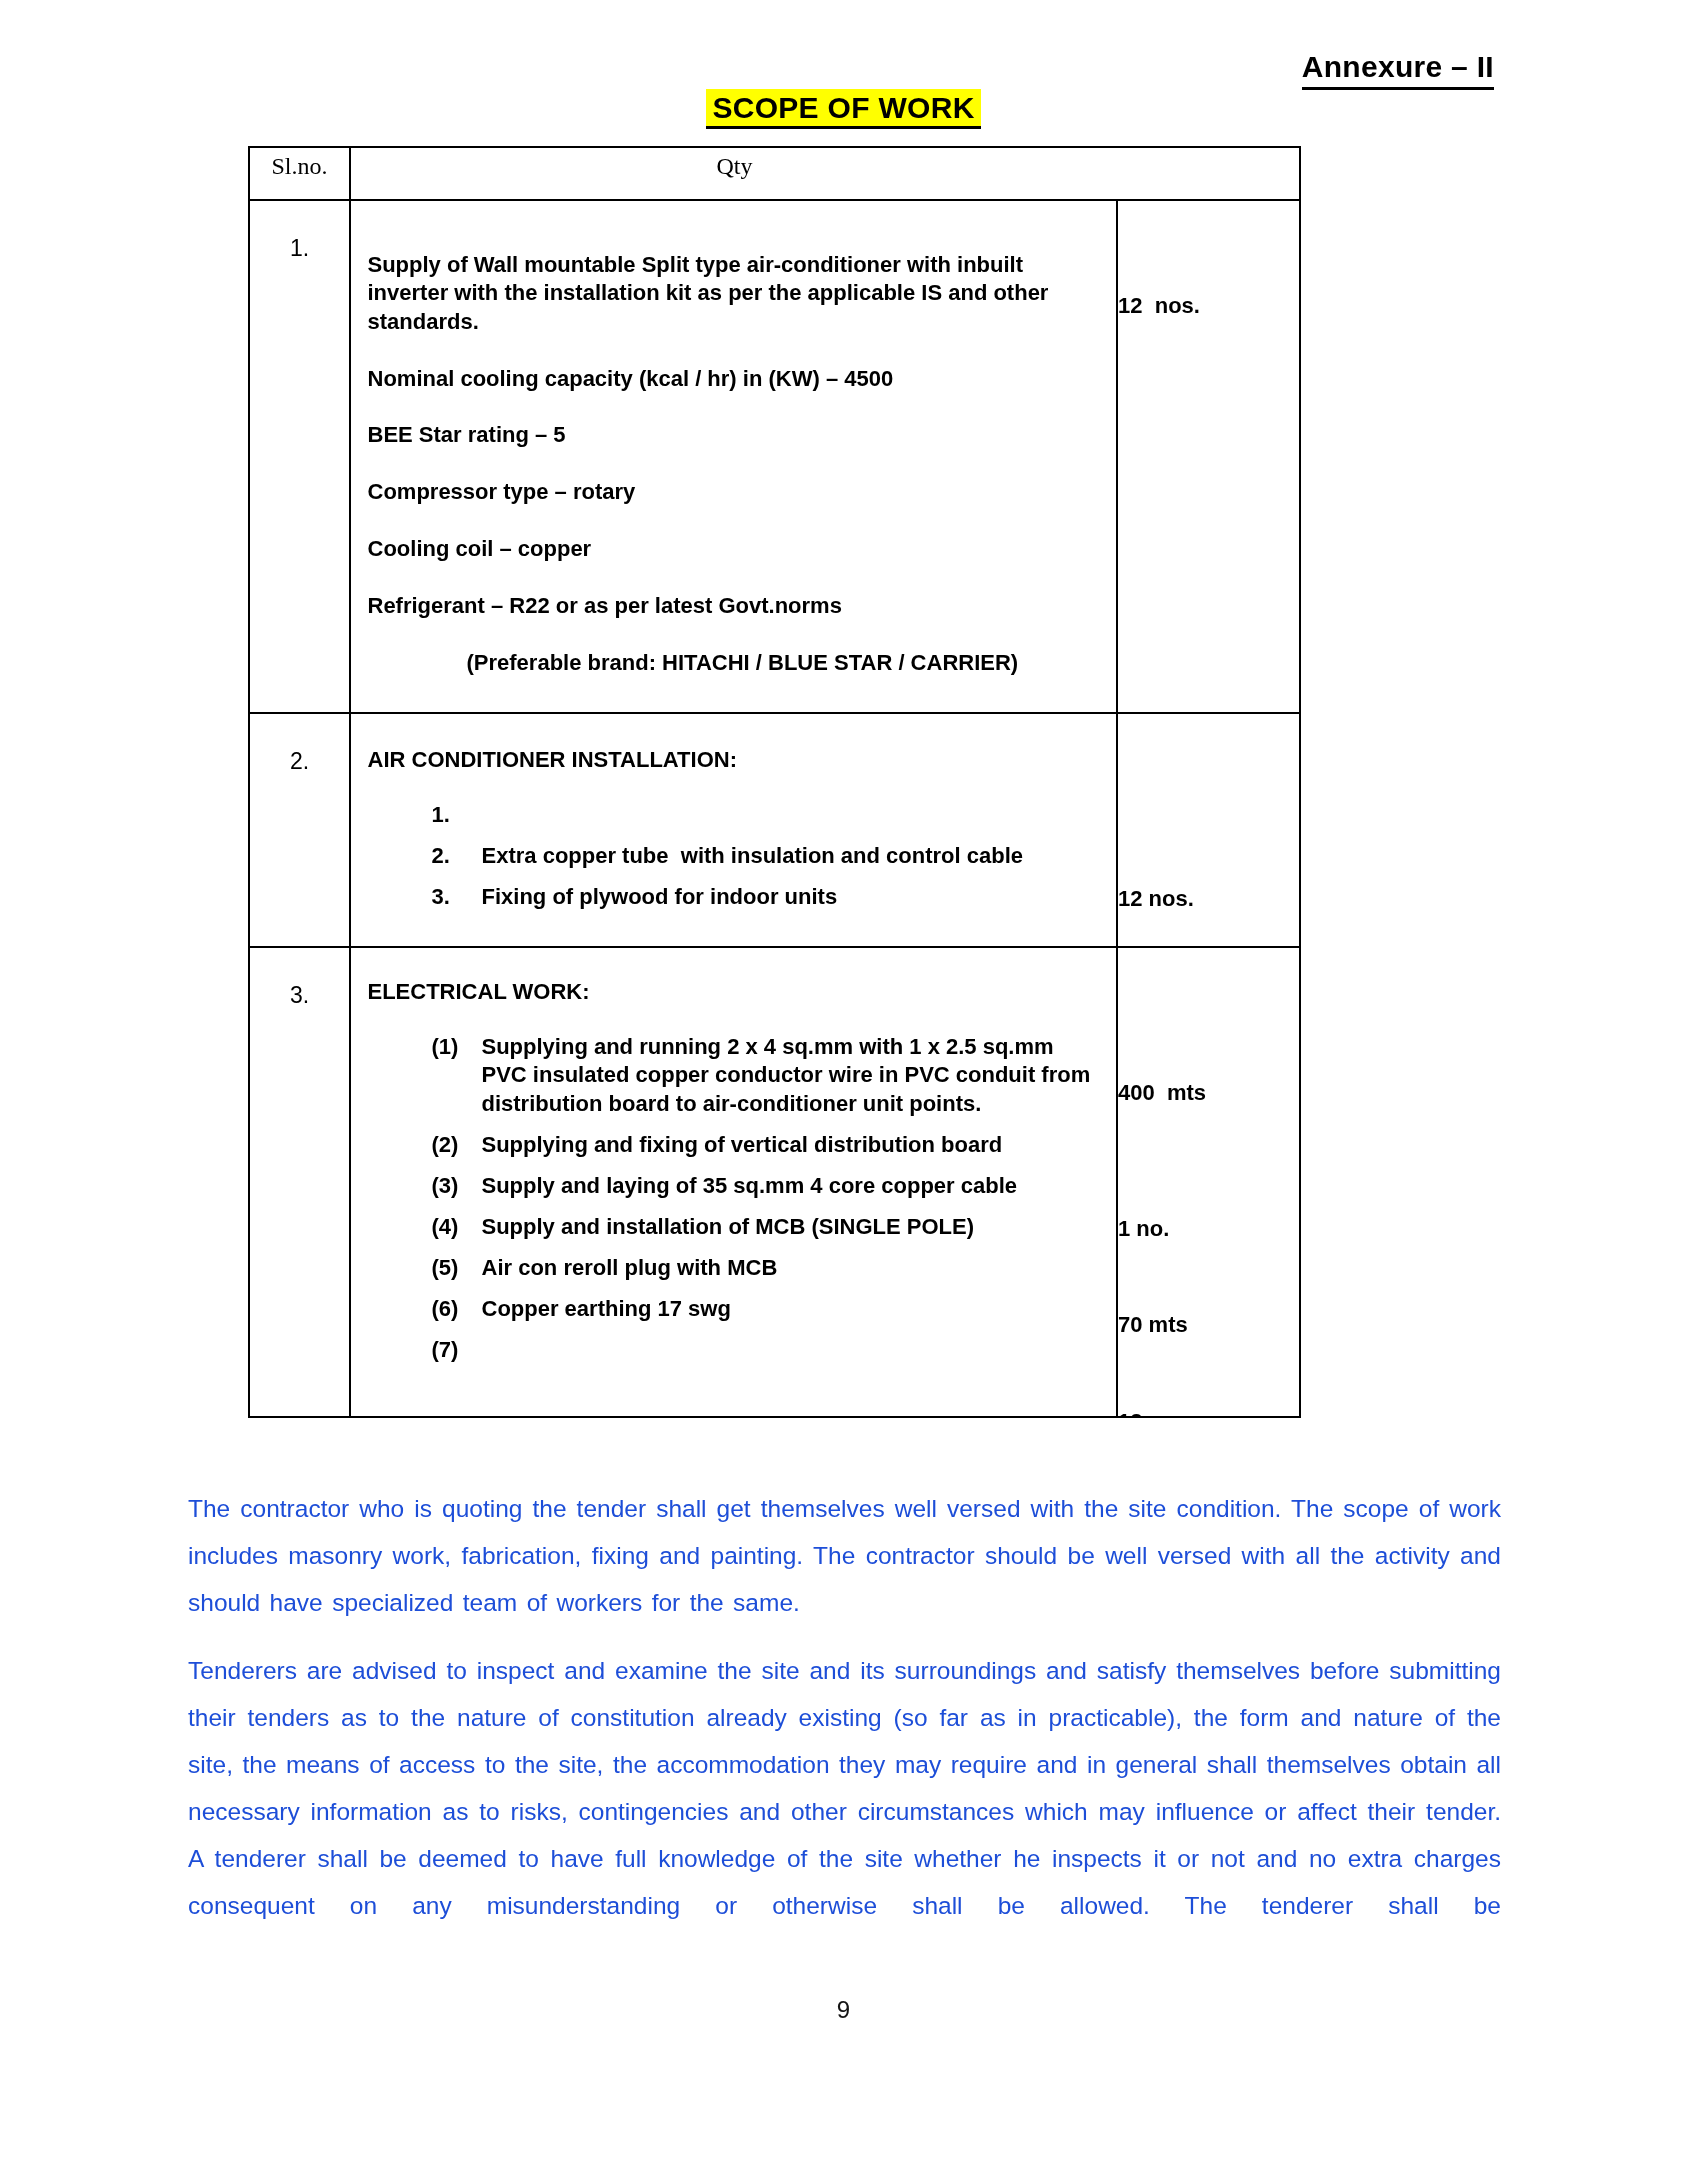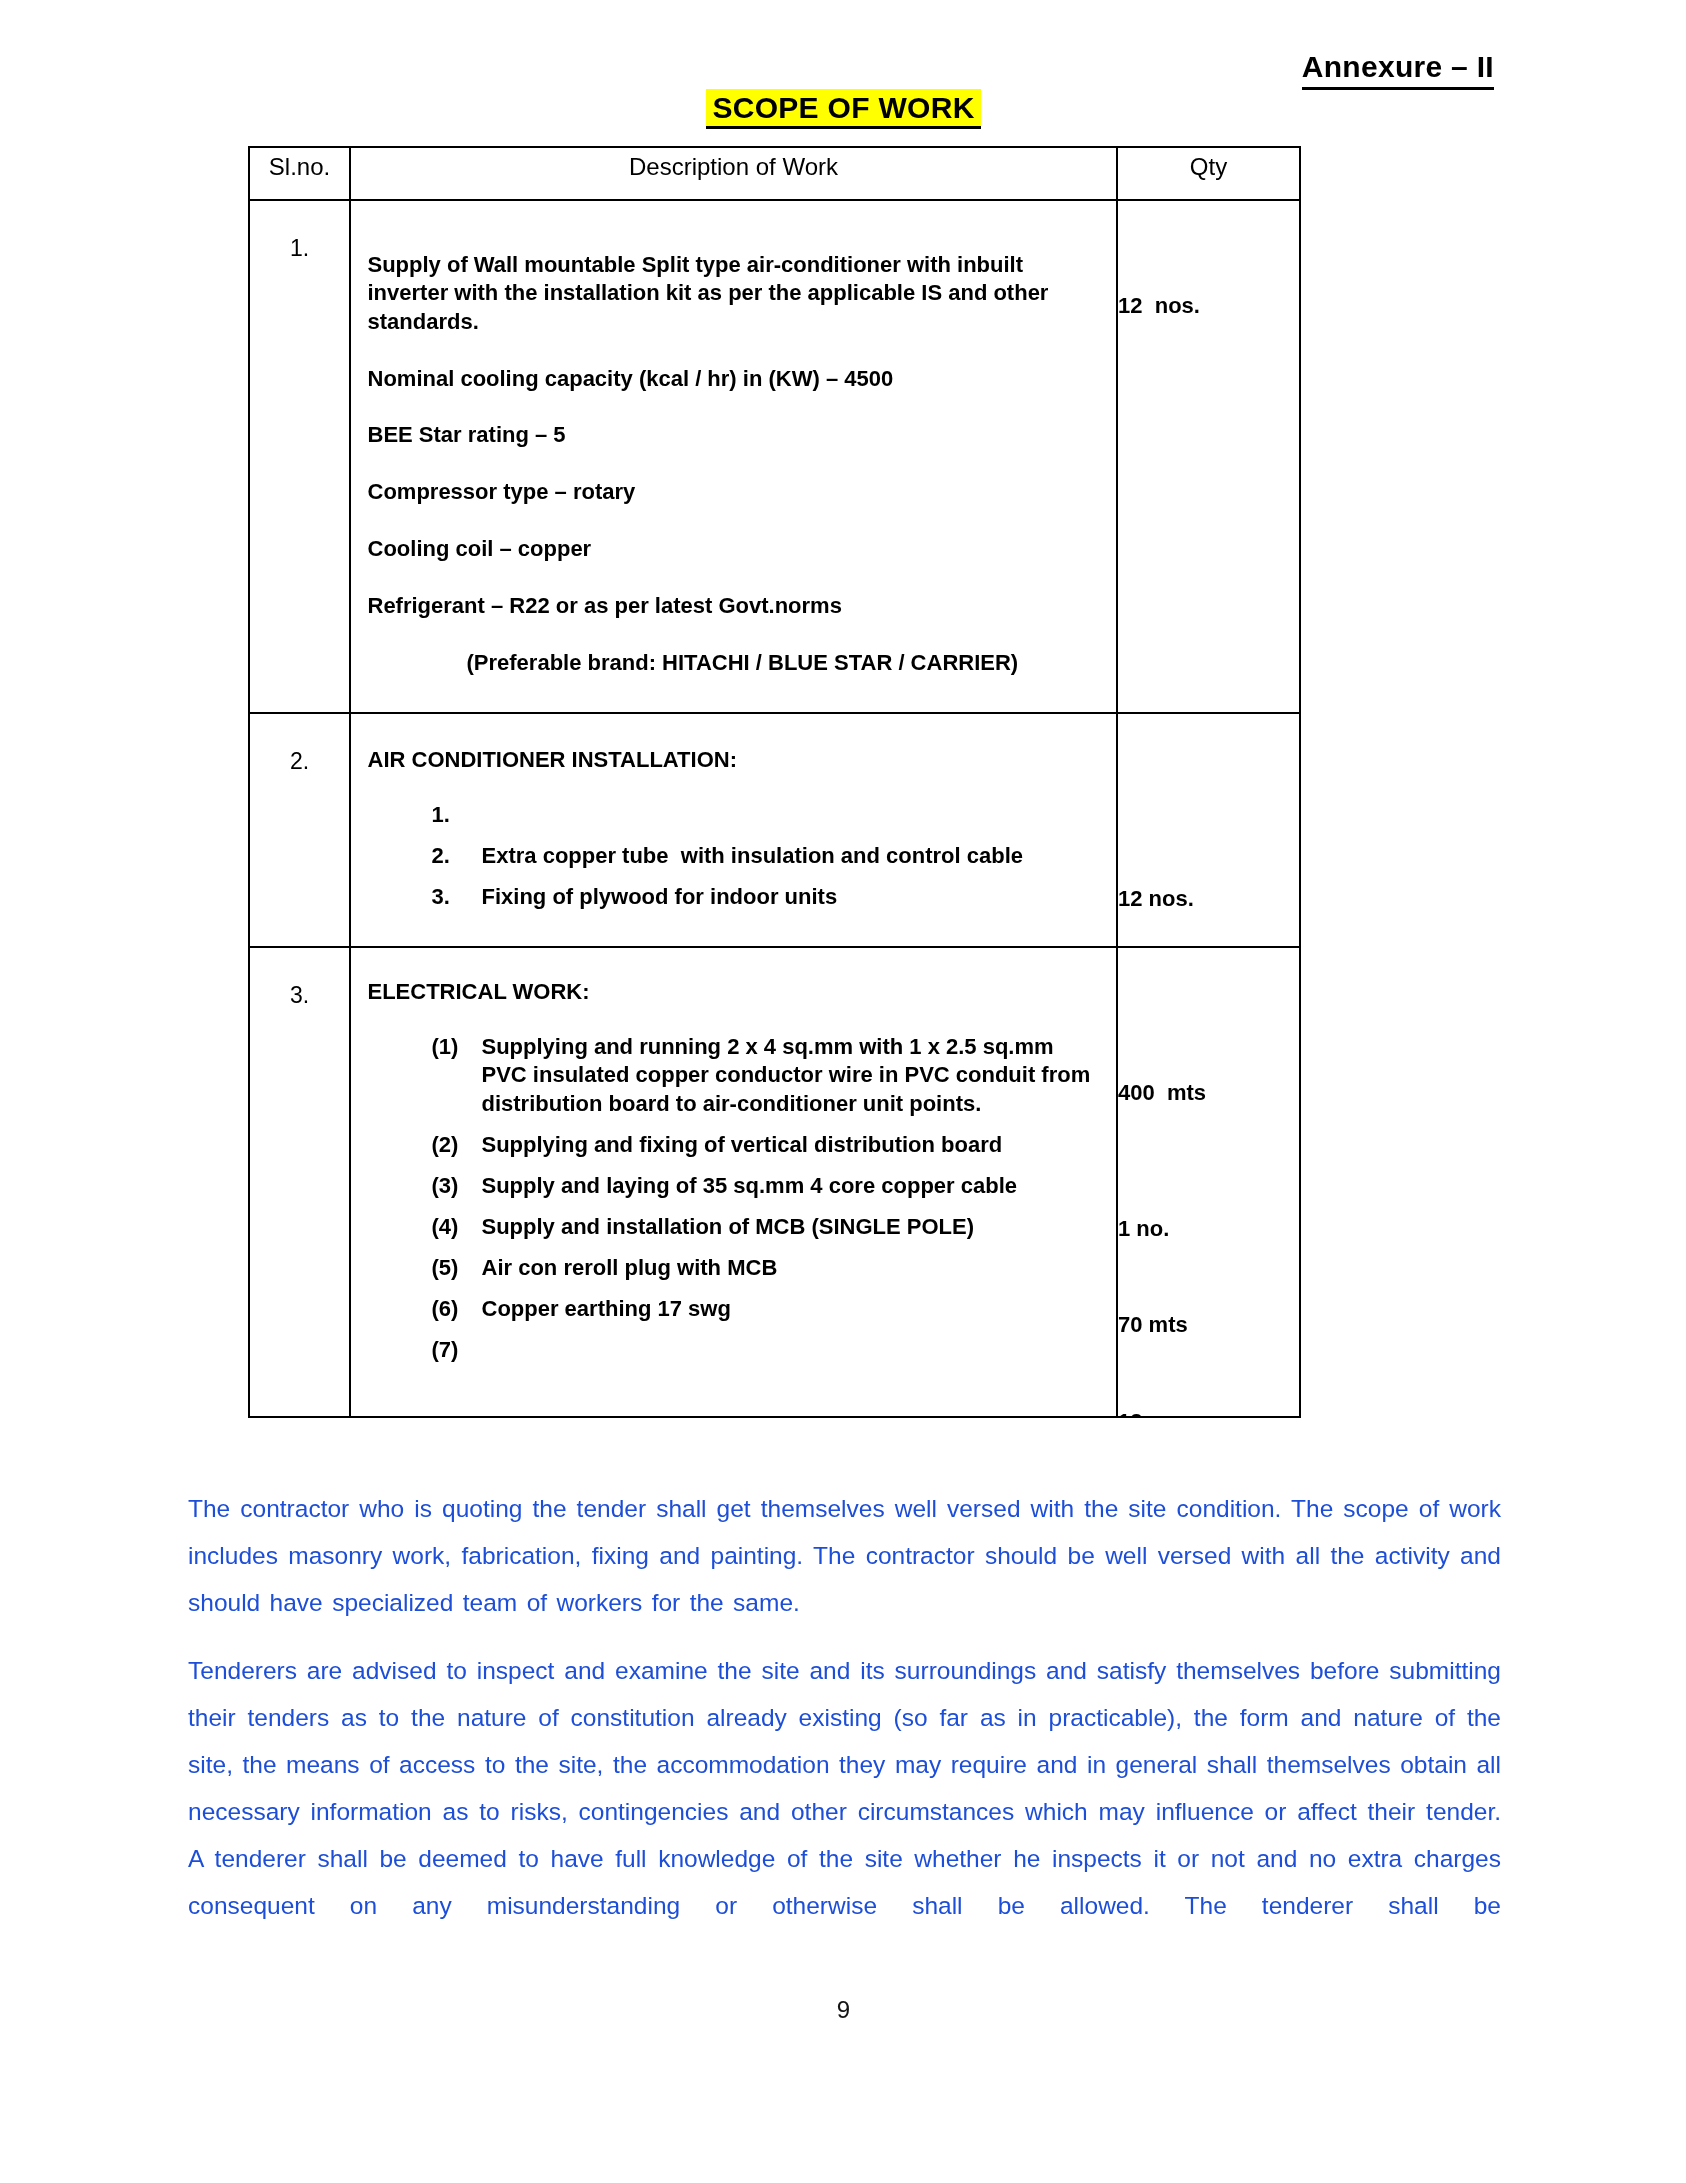--- a/index.html
+++ b/index.html
@@ -31,21 +31,21 @@
     padding:2px 6.6px 1.3px 6.6px;
     letter-spacing:0.3px;
   }
   
   .sow-table {
     position:absolute; left:248px; top:146px;
     width:1053px;
     border:2px solid #000;
   }
   .tr { display:grid; grid-template-columns:101px 767px 181px; }
-  .tr-head   { height:53px;  border-bottom:2.6px solid #000; }
+  .tr-head   { height:53px;  border-bottom:2.6px solid #000;font-family:Liberation Serif, serif; }
   .tr-row1   { height:513px; border-bottom:2.6px solid #000; }
   .tr-row2   { height:234px; border-bottom:2.6px solid #000; }
   .tr-row3   { height:468px; }
   .td { overflow:hidden; }
   .c-sl   { border-right:2px solid #000; text-align:center; }
   .c-desc { border-right:2px solid #000; }
   .th {
     font-size:24px; font-weight:normal;
     padding-top:5.3px; text-align:center;
   }
@@ -96,21 +96,20 @@
   <div class="annexure">Annexure – II</div>
 
   <div class="title-wrap">
     <span class="title">SCOPE OF WORK</span>
   </div>
 
   <div class="sow-table">
 
     <div class="tr tr-head">
       <div class="td c-sl th">Sl.no.</div>
-      <div class="td c-desc th">Description of Work</div>
       <div class="td th">Qty</div>
     </div>
 
     <div class="tr tr-row1">
       <div class="td c-sl sl-val">1.</div>
       <div class="td c-desc desc desc-r1">
         <p>Supply of Wall mountable Split type air-conditioner with inbuilt inverter with the installation kit as per the applicable IS and other standards.</p>
         <p>Nominal cooling capacity (kcal / hr) in (KW) – 4500</p>
         <p>BEE Star rating – 5</p>
         <p>Compressor type – rotary</p>

